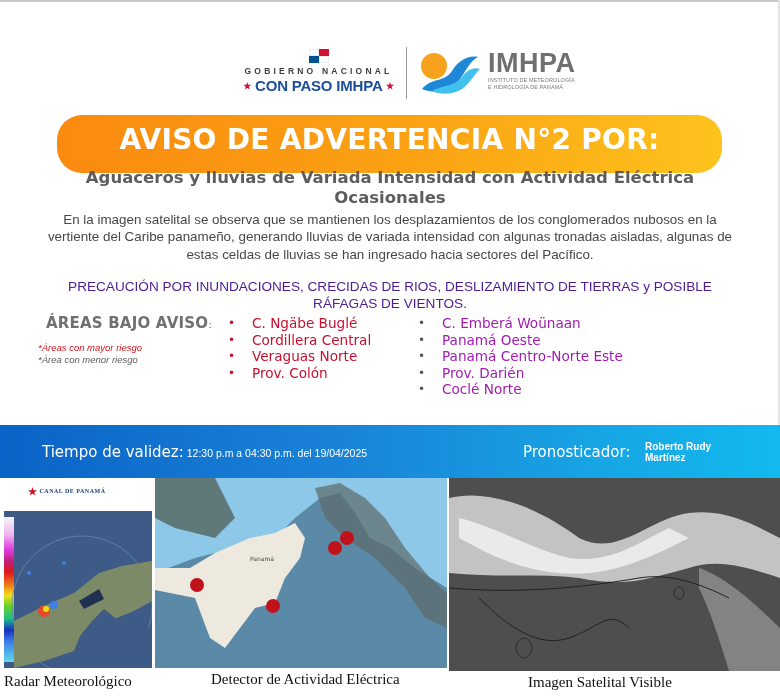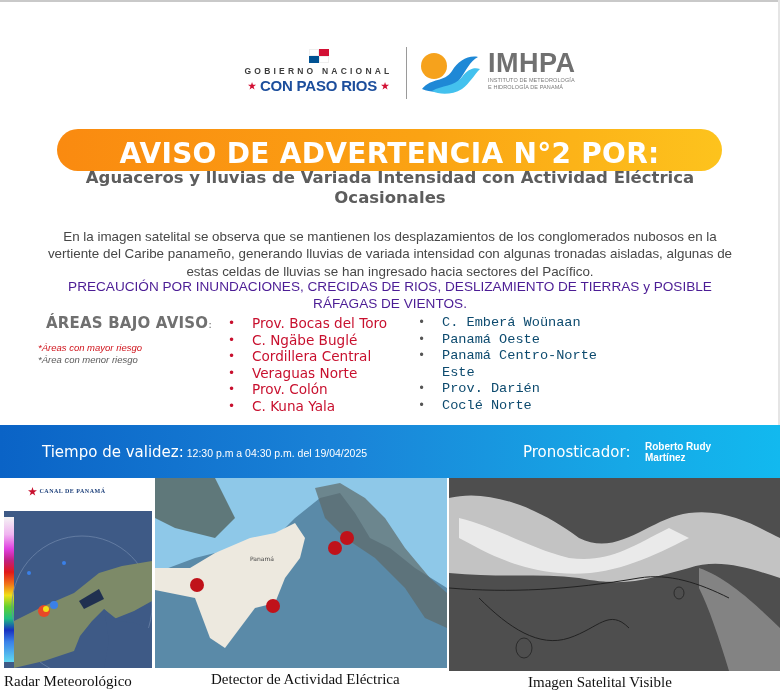--- a/index.html
+++ b/index.html
@@ -20,41 +20,41 @@
   .gob-top { font-family: "Liberation Sans", sans-serif; font-size: 8.5px; letter-spacing: 3.2px; color: #3d3d3d; font-weight: bold; }
   .gob-bot { font-family: "Liberation Sans", sans-serif; font-size: 15px; font-weight: bold; color: #1c4e9c; margin-top: 1px; letter-spacing: -0.2px; }
   .gob-bot .star { color: #d21034; font-size: 9px; vertical-align: 2px; }
   .divider { position: absolute; left: 176px; top: 0; width: 1px; height: 52px; background: #9a9a9a; }
   .imhpa-logo { position: absolute; left: 188px; top: 2px; width: 62px; height: 46px; }
   .imhpa-text { position: absolute; left: 258px; top: 2px; }
   .imhpa-name { font-family: "Liberation Sans", sans-serif; font-weight: bold; font-size: 27px; color: #707070; letter-spacing: 0.5px; line-height: 28px; }
   .imhpa-sub { font-family: "Liberation Sans", sans-serif; font-size: 5.5px; color: #7a7a7a; line-height: 7px; letter-spacing: 0.1px; }
 
   
-  .banner { position: absolute; left: 57px; top: 129px; width: 665px; height: 42px; border-radius: 25px;
+  .banner { position: absolute; left: 57px; top: 115px; width: 665px; height: 58px; border-radius: 25px;
     background: linear-gradient(90deg, #fa8a10 0%, #fba313 55%, #fdc31d 100%); text-align: center; }
   .banner-text { font-family: "DejaVu Sans", sans-serif; font-weight: bold; font-size: 28px; color: #ffffff; line-height: 50px; letter-spacing: 0.3px; }
 
   .subtitle { position: absolute; left: 40px; top: 168px; width: 700px; text-align: center; font-weight: bold;
     font-size: 16.5px; color: #5d5d5d; line-height: 20px; }
-  .desc { position: absolute; left: 40px; top: 228px; width: 700px; text-align: center; font-size: 13.4px; color: #474747; line-height: 17.4px; font-family: "Liberation Sans", sans-serif; }
+  .desc { position: absolute; left: 40px; top: 211px; width: 700px; text-align: center; font-size: 13.4px; color: #474747; line-height: 17.4px; font-family: "Liberation Sans", sans-serif; }
   .precaution { position: absolute; left: 40px; top: 278px; width: 700px; text-align: center; font-size: 13.6px; color: #4c1d95; line-height: 17px; font-family: "Liberation Sans", sans-serif; }
 
   
   .areas-title { position: absolute; left: 46px; top: 314px; font-family: "DejaVu Sans", sans-serif; font-weight: bold; font-size: 15px; color: #707070; letter-spacing: 0.2px; }
   .areas-title .colon { font-size: 11px; font-weight: normal; }
   .legend { position: absolute; left: 38px; top: 342px; font-style: italic; font-size: 9.5px; line-height: 12px; font-family: "Liberation Sans", sans-serif; }
   .legend .hi { color: #d0141c; }
   .legend .lo { color: #5a5a5a; }
   .list { position: absolute; list-style: none; font-size: 13.6px; line-height: 16.6px; font-family: "DejaVu Sans", sans-serif; }
   .list li { position: relative; padding-left: 24px; }
   .list li::before { content: "•"; position: absolute; left: 0; top: 0; font-size: 12px; }
   .list.red { left: 228px; top: 315px; color: #c8102e; }
   .list.red li::before { color: #c8102e; }
-  .list.gray { left: 418px; top: 315px; color: #0c4a6e; width: 210px; font-family: Liberation Mono, monospace; }
+  .list.gray { left: 418px; top: 315px; color: #a21caf; width: 210px; }
   .list.gray li::before { color: #555555; }
 
   
   .valbar { position: absolute; left: 0; top: 425px; width: 780px; height: 53px;
     background: linear-gradient(90deg, #0a63c6 0%, #1a84d8 45%, #16a8e6 80%, #12b9ef 100%); color: #fff; }
   .val-label { position: absolute; left: 42px; top: 18px; font-size: 15px; font-family: "DejaVu Sans", sans-serif; }
   .val-value { font-size: 10.5px; font-family: "Liberation Sans", sans-serif; }
   .prono-label { position: absolute; left: 523px; top: 18px; font-size: 15px; font-family: "DejaVu Sans", sans-serif; }
   .prono-value { position: absolute; left: 645px; top: 16px; font-size: 10px; font-weight: bold; line-height: 11px; font-family: "Liberation Sans", sans-serif; width: 80px; }
 
@@ -84,21 +84,21 @@
   <div class="gob">
     <div class="flag">
       <span class="f1"></span>
         <span class="f2"></span>
         <span class="f3"></span>
         <span class="f4"></span>
     </div>
     <div class="gob-top">GOBIERNO NACIONAL</div>
     <div class="gob-bot">
       <span class="star">★</span>
-      <span>CON PASO RIOS</span>
+      <span>CON PASO IMHPA</span>
       <span class="star">★</span>
     </div>
   </div>
   <div class="divider"></div>
   <svg class="imhpa-logo" viewBox="0 0 62 46">
     <circle cx="16" cy="17" r="13" fill="#f6a21c"></circle>
     <path d="M4 40 C 14 28, 26 34, 34 22 C 40 12, 50 6, 60 8 C 52 12, 48 22, 42 30 C 34 42, 18 46, 4 40 Z" fill="#1e88d6"></path>
     <path d="M14 42 C 24 36, 36 38, 44 28 C 50 20, 56 18, 62 20 C 56 26, 52 34, 44 40 C 34 46, 22 46, 14 42 Z" fill="#43c1ee"></path>
   </svg>
   <div class="imhpa-text">
@@ -118,26 +118,24 @@
 
 <div class="areas-title">
   <span>ÁREAS BAJO AVISO</span><span class="colon">:</span>
 </div>
 <div class="legend">
   <div class="hi">*Áreas con mayor riesgo</div>
   <div class="lo">*Área con menor riesgo</div>
 </div>
 
 <ul class="list red">
-  <li>Prov. Bocas del Toro</li>
   <li>C. Ngäbe Buglé</li>
   <li>Cordillera Central</li>
   <li>Veraguas Norte</li>
   <li>Prov. Colón</li>
-  <li>C. Kuna Yala</li>
 </ul>
 
 <ul class="list gray">
   <li>C. Emberá Woünaan</li>
   <li>Panamá Oeste</li>
   <li>Panamá Centro-Norte Este</li>
   <li>Prov. Darién</li>
   <li>Coclé Norte</li>
 </ul>
 

